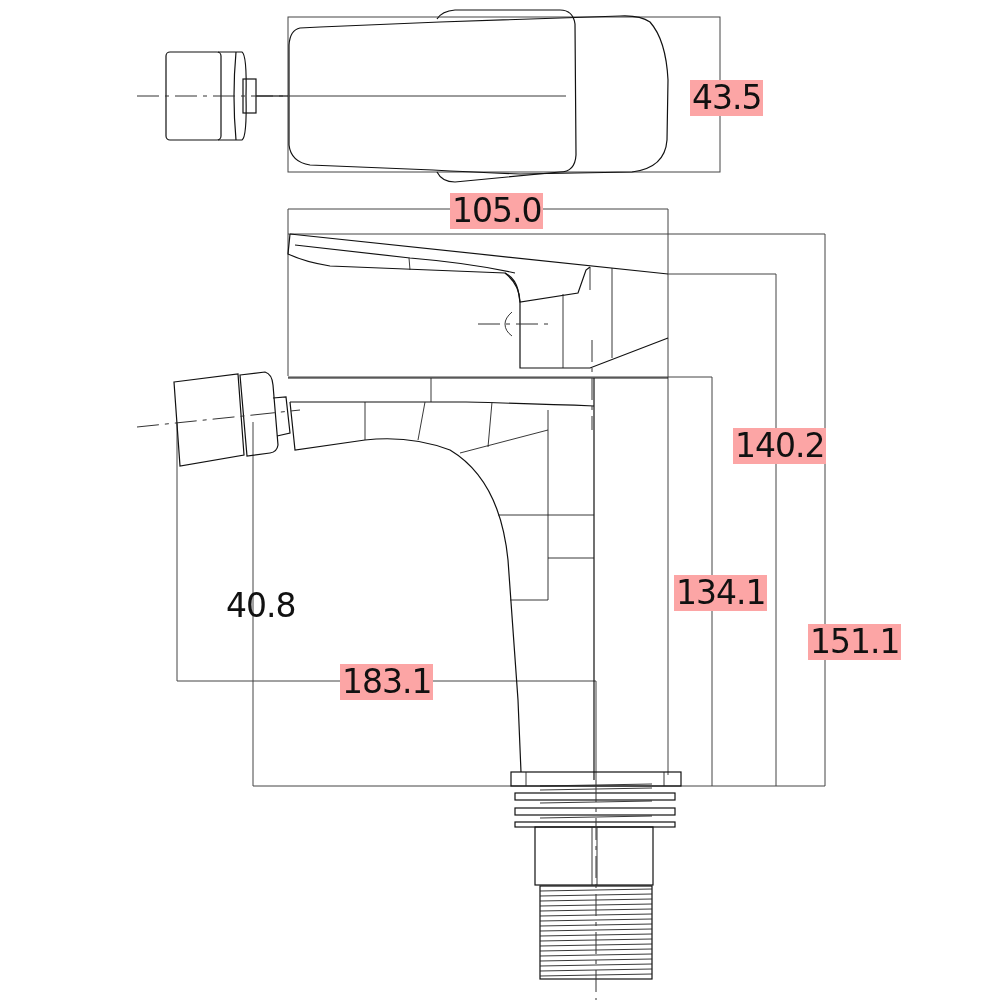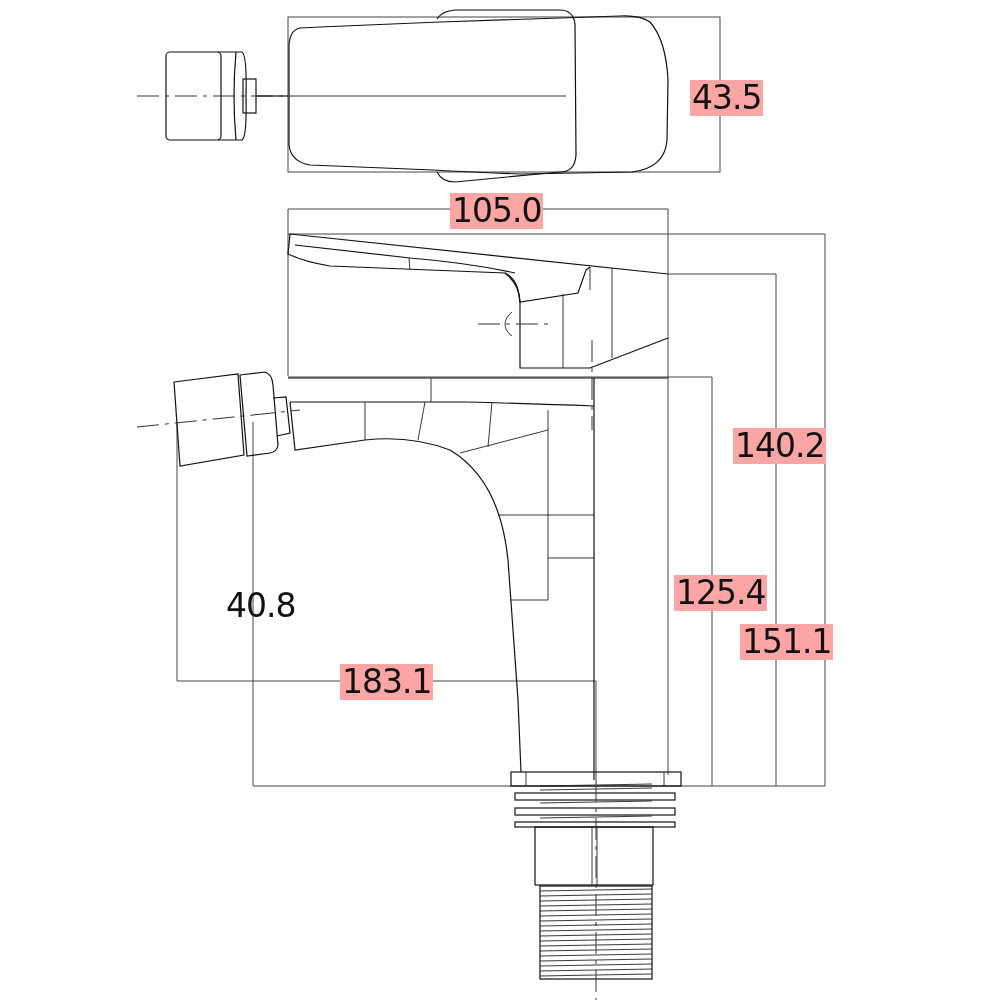--- a/index.html
+++ b/index.html
@@ -92,16 +92,16 @@
       <path class="thin" d="M540 891 L652 889 M540 896 L652 894 M540 901 L652 899 M540 906 L652 904 M540 911 L652 909 M540 916 L652 914 M540 921 L652 919 M540 926 L652 924 M540 931 L652 929 M540 936 L652 934 M540 941 L652 939 M540 946 L652 944 M540 951 L652 949 M540 956 L652 954 M540 961 L652 959 M540 966 L652 964 M540 971 L652 969 M540 976 L652 974"></path>
       <path class="thin" d="M540 786 L652 784 M540 790 L652 788 M540 803 L652 801 M540 818 L652 816"></path>
     </g>
     <line class="center" x1="596" y1="780" x2="596" y2="1000"></line>
   </g>
 </svg>
 
 <div class="dimtext" style="left:690px;top:80px;">43.5</div>
 <div class="dimtext" style="left:435px;top:193px;margin-left:15px;">105.0</div>
 <div class="dimtext" style="left:726px;top:428px;margin-left:7px;">140.2</div>
-<div class="dimtext" style="left:674px;top:575px;">125.4</div>
-<div class="dimtext" style="left:740px;top:624px;">151.1</div>
+<div class="dimtext" style="left:674px;top:575px;">134.1</div>
+<div class="dimtext" style="left:808px;top:624px;">151.1</div>
 <div class="dimtext" style="left:224px;top:588px;background:transparent;">40.8</div>
 <div class="dimtext" style="left:340px;top:664px;">183.1</div>
 
 </body></html>

